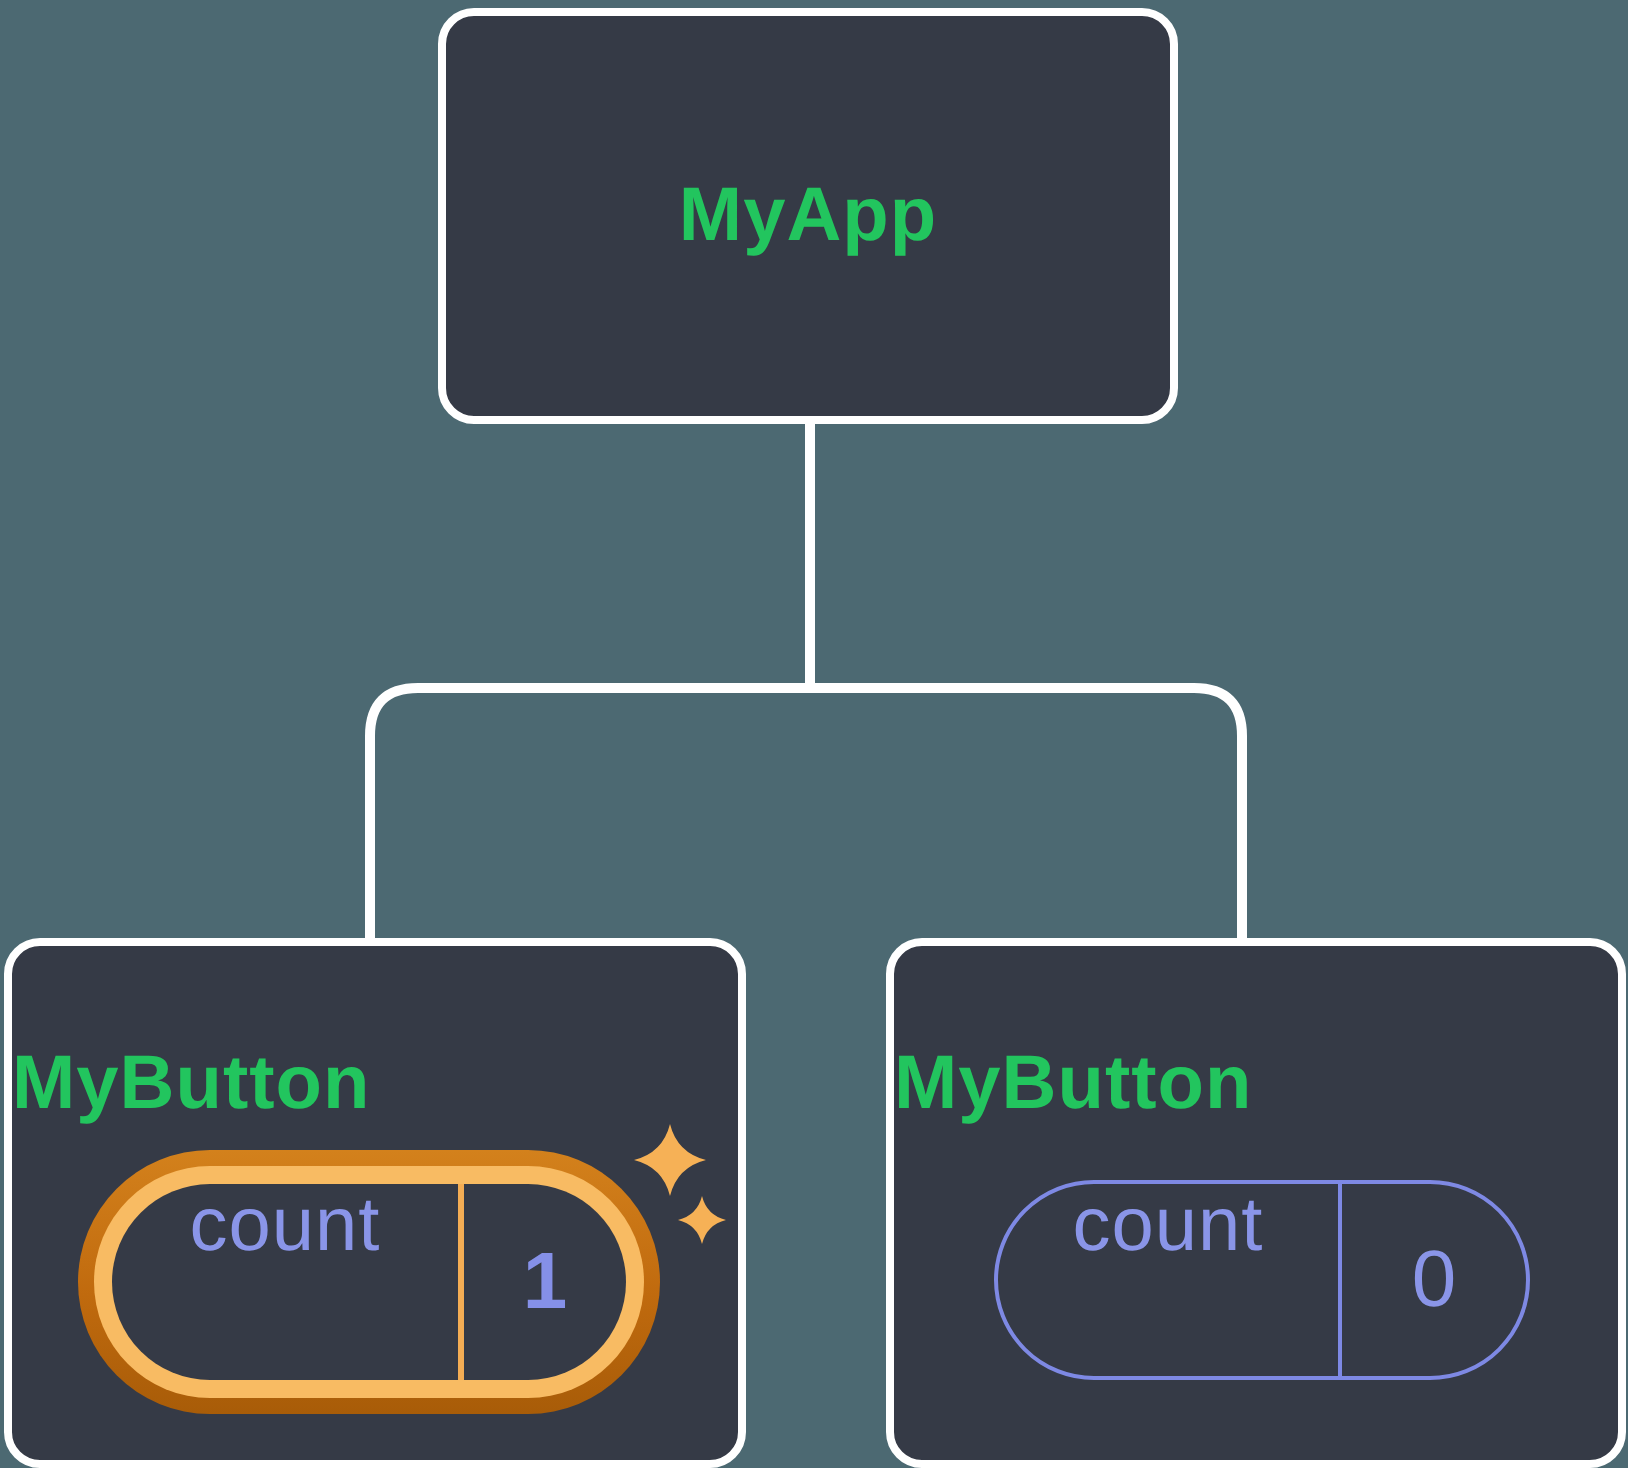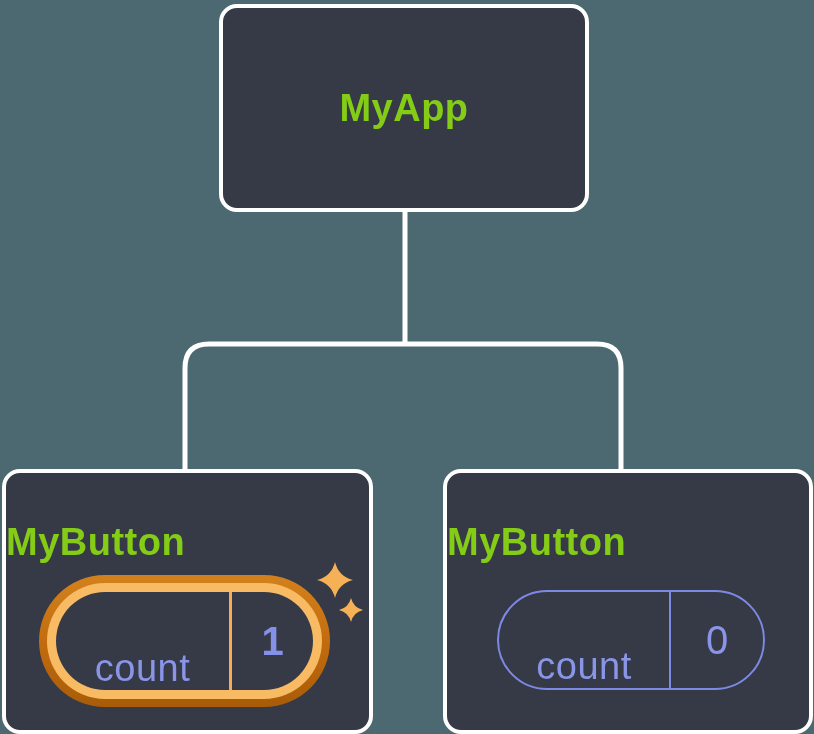--- a/index.html
+++ b/index.html
@@ -31,21 +31,21 @@
   }
   .node-child-left {
     left: 2px; top: 469px;
     width: 371px; height: 265px;
   }
   .node-child-right {
     left: 443px; top: 469px;
     width: 370px; height: 265px;
   }
   .node-label {
-    color: #84cc16;
+    color: #22c55e;
     font-size: 38px;
     font-weight: bold;
     letter-spacing: 0.5px;
   }
   .child-label {
     position: absolute;
     top: 48px; left: 0;
     width: 100%;
     text-align: left;
   }
@@ -68,21 +68,21 @@
     border-radius: 999px;
     background: #353a46;
     width: 257px; height: 98px;
     box-sizing: border-box;
     display: flex;
     align-items: stretch;
     overflow: hidden;
   }
   .count-cell {
     flex: 1;
-    display: flex; align-items: flex-end; justify-content: center;
+    display: flex; align-items: flex-start; justify-content: center;
   }
   .state-name {
     font-size: 38px;
     color: #8a95e8;
     letter-spacing: 0.5px;
   }
   .divider-orange { width: 3px; background: #f4ad54; }
   .value-cell-left {
     width: 81px;
     display: flex; align-items: center; justify-content: center;

